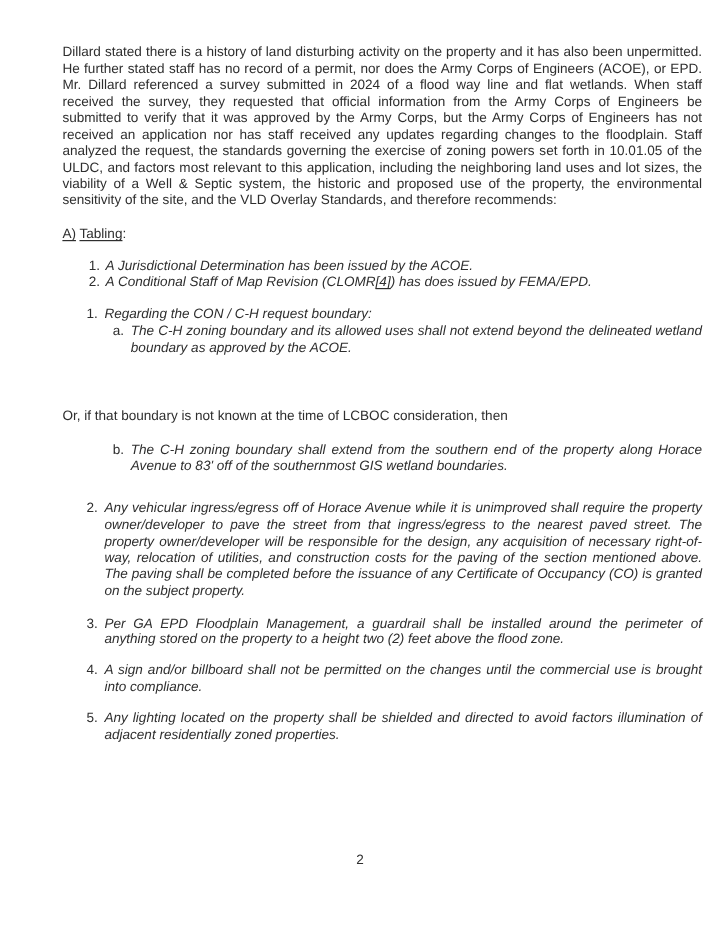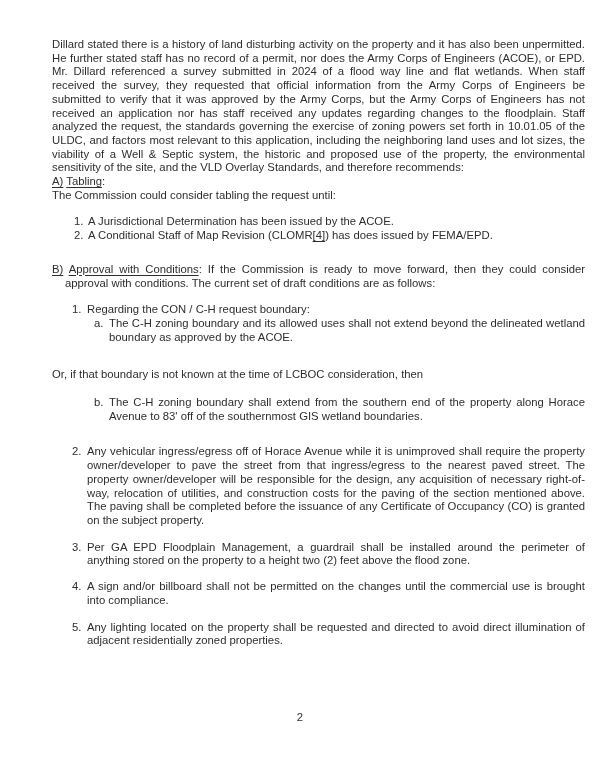--- a/index.html
+++ b/index.html
@@ -10,57 +10,55 @@
     -webkit-font-smoothing:antialiased;
   }
   .doc { position:absolute; top:38px; left:52px; width:533px; }
   p { margin:0; }
   .just { text-align:justify; }
   .u { text-decoration:underline; text-underline-offset:1.5px; }
   .hang { padding-left:13px; text-indent:-13px; }
   .hang .hang-body { text-indent:0; }
   .li { display:flex; }
   .li .num { flex:0 0 auto; }
-  .li .txt { flex:1 1 auto; text-align:justify; }
+  .li .txt { flex:1 1 auto; text-align:justify;font-style:italic; }
   .a-li { margin-left:22px; }  .a-li .num { width:14px; }
   .b-li { margin-left:20px; }  .b-li .num { width:15px; }
   .sub-li { margin-left:42px; } .sub-li .num { width:15px; }
-  .mt-a-head { }
+  .mt-a-head { margin-top:14px; }
   .mt-a-list { margin-top:13px; }
   .mt-b-head { margin-top:20px; }
   .mt-b1 { margin-top:13px; }
-  .mt-or { margin-top:24px; }
+  .mt-or { margin-top:44px; }
   .mt-subb { margin-top:14px; }
   .mt-i2 { margin-top:22px; }
   .mt-i3 { margin-top:13px; }
   .mt-i4 { margin-top:12px; }
   .mt-i5 { margin-top:13px; }
   .page-num { position:absolute; top:711px; left:0; width:100%; text-align:center; }
 </style>
 </head>
 <body>
 
 <div class="doc">
 
   <p class="just">Dillard stated there is a history of land disturbing activity on the property and it has also been unpermitted. He further stated staff has no record of a permit, nor does the Army Corps of Engineers (ACOE), or EPD.  Mr. Dillard referenced a survey submitted in 2024 of a flood way line and flat wetlands. When staff received the survey, they requested that official information from the Army Corps of Engineers be submitted to verify that it was approved by the Army Corps, but the Army Corps of Engineers has not received an application nor has staff received any updates regarding changes to the floodplain. Staff analyzed the request, the standards governing the exercise of zoning powers set forth in 10.01.05 of the ULDC, and factors most relevant to this application, including the neighboring land uses and lot sizes, the viability of a Well &amp; Septic system, the historic and proposed use of the property, the environmental sensitivity of the site, and the VLD Overlay Standards, and therefore recommends:</p>
 
   <p class="mt-a-head"><span class="u">A)</span> <span class="u">Tabling</span><span>:</span></p>
 
-  <p>The Commission could consider tabling the request until:</p>
 
   <div class="li a-li mt-a-list">
     <span class="num">1.</span>
     <span class="txt">A Jurisdictional Determination has been issued by the ACOE.</span>
   </div>
   <div class="li a-li">
     <span class="num">2.</span>
     <span class="txt"><span>A Conditional Staff of Map Revision (CLOMR</span><span class="u">[4]</span><span>) has does issued by FEMA/EPD.</span></span>
   </div>
 
-  <p class="just hang mt-b-head"><span class="hang-body"><span class="u">B)</span> <span class="u">Approval with Conditions</span><span>: If the Commission is ready to move forward, then they could consider approval with conditions.  The current set of draft conditions are as follows:</span></span></p>
 
   <div class="li b-li mt-b1">
     <span class="num">1.</span>
     <span class="txt">Regarding the CON / C-H request boundary:</span>
   </div>
   <div class="li sub-li">
     <span class="num">a.</span>
     <span class="txt">The C-H zoning boundary and its allowed uses shall not extend beyond the delineated wetland boundary as approved by the ACOE.</span>
   </div>
 
@@ -78,18 +76,18 @@
   <div class="li b-li mt-i3">
     <span class="num">3.</span>
     <span class="txt">Per GA EPD Floodplain Management, a guardrail shall be installed around the perimeter of anything stored on the property to a height two (2) feet above the flood zone.</span>
   </div>
   <div class="li b-li mt-i4">
     <span class="num">4.</span>
     <span class="txt">A sign and/or billboard shall not be permitted on the changes until the commercial use is brought into compliance.</span>
   </div>
   <div class="li b-li mt-i5">
     <span class="num">5.</span>
-    <span class="txt">Any lighting located on the property shall be requested and directed to avoid direct illumination of adjacent residentially zoned properties.</span>
+    <span class="txt">Any lighting located on the property shall be shielded and directed to avoid factors illumination of adjacent residentially zoned properties.</span>
   </div>
 
 </div>
 
 <div class="page-num">2</div>
 
 </body></html>

